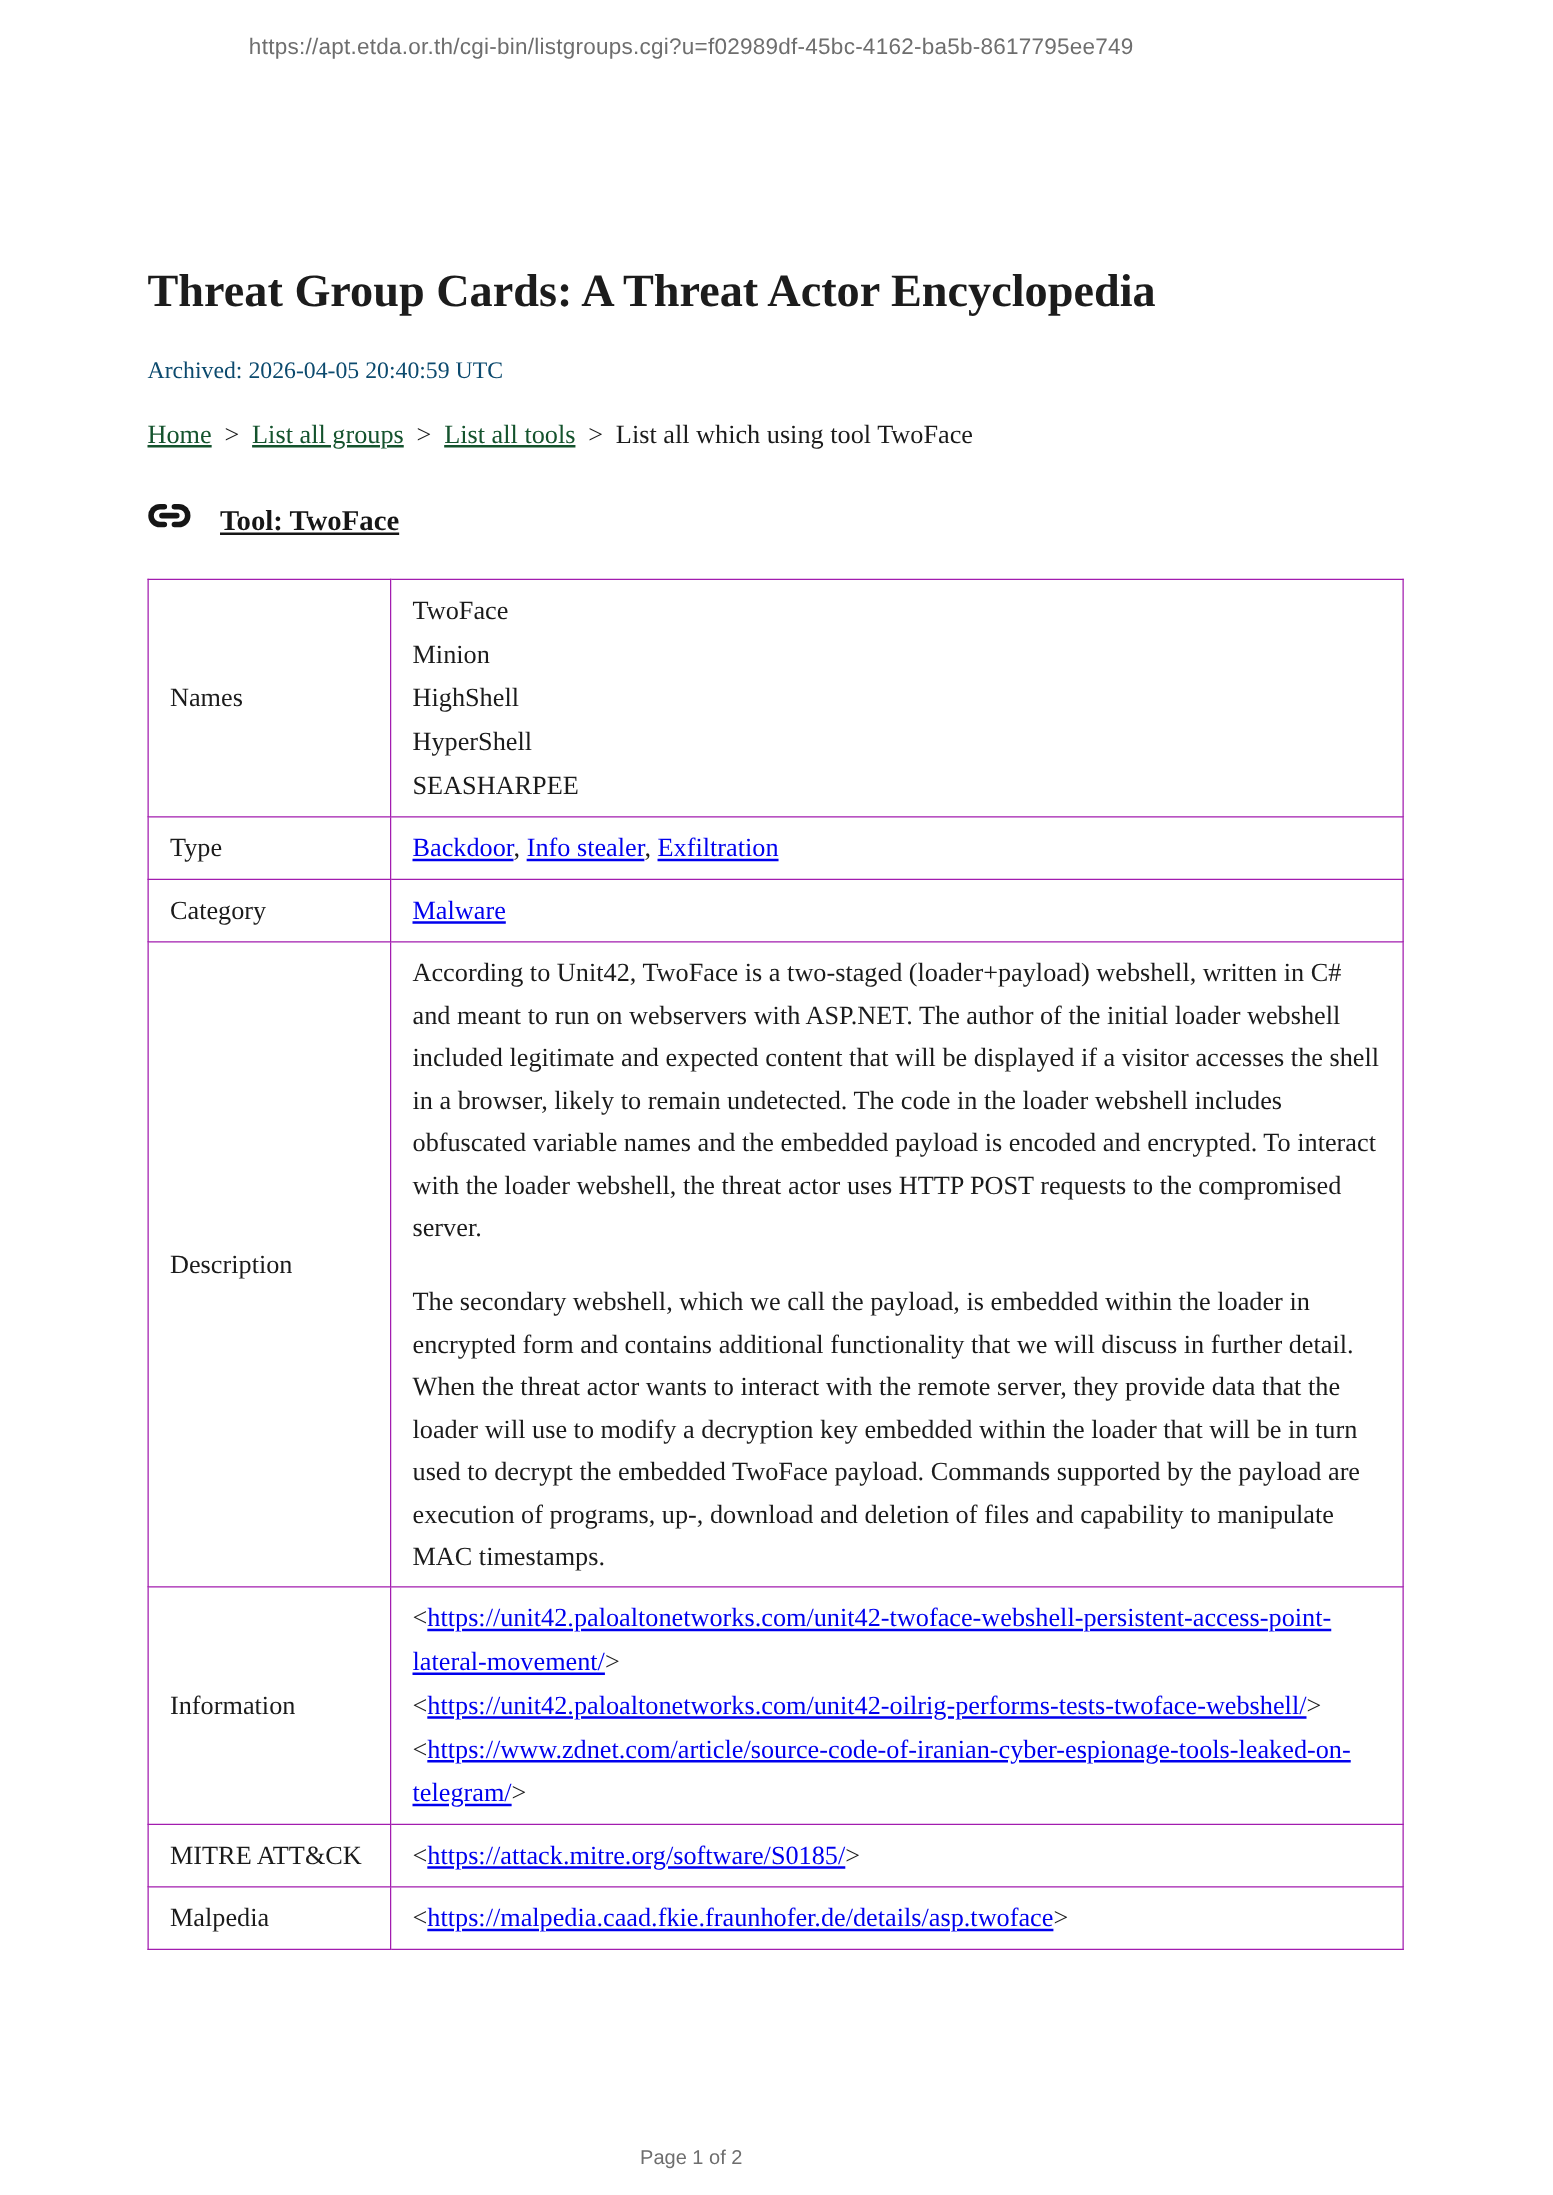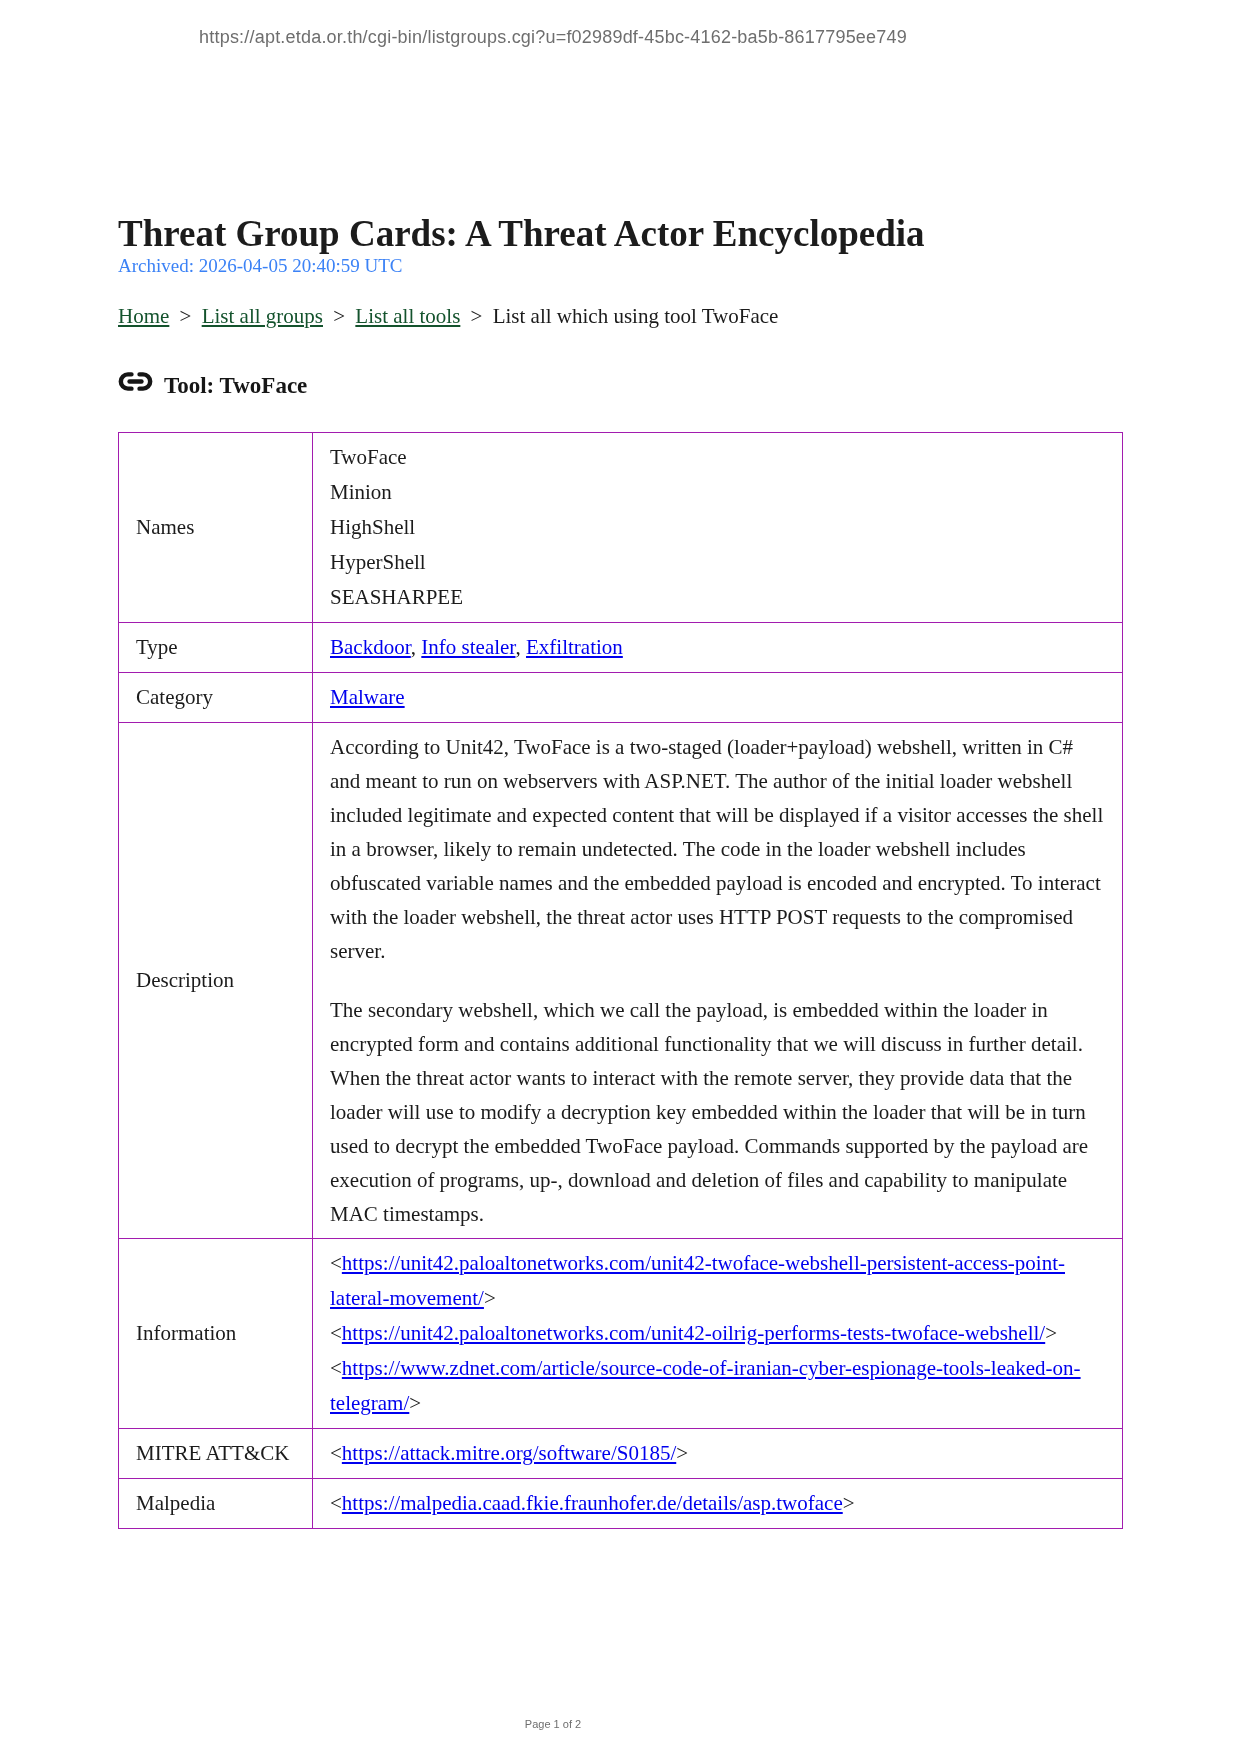--- a/index.html
+++ b/index.html
@@ -31,45 +31,47 @@
   }
   .page-title {
     margin: 0;
     padding-top: 212px;
     font-size: 37px;
     line-height: 43px;
     font-weight: bold;
     color: #1c1c1c;
   }
   .archived {
+    margin-top: 31px;
     font-size: 19px;
     line-height: 22px;
-    color: #3b82f6;
+    color: #0c4a6e;
   }
   .breadcrumb {
     margin-top: 26px;
     font-size: 21px;
     line-height: 26px;
     color: #1b1b1b;
   }
   a.link {
     color: #14532d;
     text-decoration: underline;
     cursor: pointer;
   }
   .breadcrumb .sep { margin: 0 5px; color: #1b1b1b; }
   .tool-heading {
     margin: 42px 0 0 0;
     font-size: 23px;
     line-height: 30px;
     font-weight: bold;
     display: flex;
     align-items: center;
-    gap: 11px;
+    gap: 23px;
     color: #161616;
+    text-decoration: underline;
   }
   .link-icon-wrap { display: inline-block; margin-top: -2px; }
   table.tool-table {
     margin-top: 31px;
     border-collapse: collapse;
     width: 1005px;
     font-size: 21px;
     table-layout: fixed;
   }
   table.tool-table td {
@@ -89,21 +91,21 @@
   td.info-cell { padding: 12px 17px; }
   .info-link { line-height: 35px; overflow-wrap: break-word; }
   .angle { color: #1b1b1b; }
   .print-footer {
     position: absolute;
     top: 1718px;
     left: 0;
     width: 1106px;
     text-align: center;
     font-family: "Liberation Sans", sans-serif;
-    font-size: 11px;
+    font-size: 16px;
     color: #6e6e6e;
   }
 </style>
 </head>
 <body>
 
 <div class="print-header">https://apt.etda.or.th/cgi-bin/listgroups.cgi?u=f02989df-45bc-4162-ba5b-8617795ee749</div>
 
 <div class="content">
 

